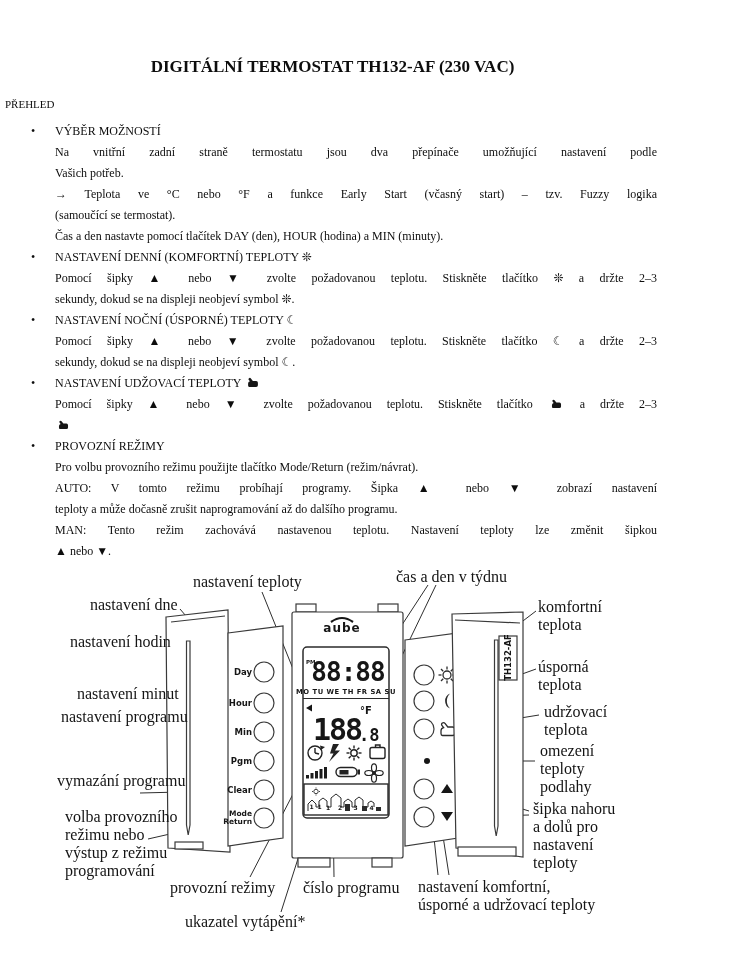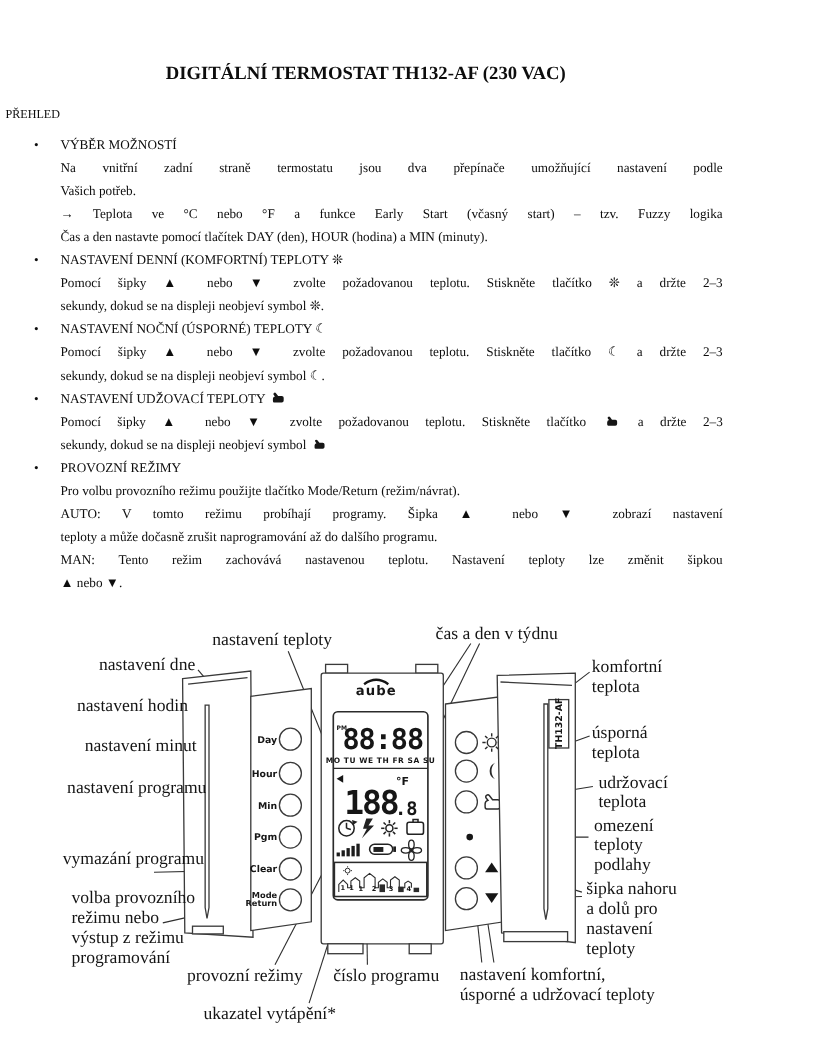--- a/index.html
+++ b/index.html
@@ -34,20 +34,21 @@
       <path id="mitten" d="M4.5 15.5 L14.5 15.5 Q17 15.5 17 13 L17 9.5 Q17 7 14.5 7 L9.8 7 L7 3.4 Q5.8 1.9 4.3 3.1 Q2.9 4.2 4.1 5.7 L5.6 7.6 Q3 8.2 3 10.8 L3 13.5 Q3 15.5 4.5 15.5 Z"></path>
     </defs>
   </svg>
 
   <div class="bullets">
     <div>
       <div class="heading">VÝBĚR MOŽNOSTÍ</div>
       <div class="pline just">Na vnitřní zadní straně termostatu jsou dva přepínače umožňující nastavení podle</div>
       <div class="pline">Vašich potřeb.</div>
       <div class="pline just">→ Teplota ve °C nebo °F a funkce Early Start (včasný start) – tzv. Fuzzy logika</div>
+      <div class="pline">(samoučící se termostat).</div>
     </div>
     <div>
       <div class="pline">Čas a den nastavte pomocí tlačítek DAY (den), HOUR (hodina) a MIN (minuty).</div>
     </div>
     <div>
       <div class="heading">NASTAVENÍ DENNÍ (KOMFORTNÍ) TEPLOTY ❊</div>
       <div class="pline just">Pomocí šipky ▲ nebo ▼ zvolte požadovanou teplotu. Stiskněte tlačítko ❊ a držte 2–3</div>
       <div class="pline">sekundy, dokud se na displeji neobjeví symbol ❊.</div>
     </div>
     <div>
@@ -59,21 +60,21 @@
       <div class="heading"><span>NASTAVENÍ UDŽOVACÍ TEPLOTY</span>
         <svg class="mitten-inline" width="14" height="12" viewBox="0 0 20 17">
             <use href="#mitten" fill="#161616"></use>
           </svg>
       </div>
       <div class="pline just"><span>Pomocí šipky ▲ nebo ▼ zvolte požadovanou teplotu. Stiskněte tlačítko</span>
         <svg class="mitten-inline" width="13" height="11" viewBox="0 0 20 17">
             <use href="#mitten" fill="#161616"></use>
           </svg>
         <span>a držte 2–3</span></div>
-      <div class="pline"><span>sekundy, dokud se na displeji neobjeví symbol</span>
+      <div class="pline">
         <svg class="mitten-inline" width="13" height="11" viewBox="0 0 20 17">
             <use href="#mitten" fill="#161616"></use>
           </svg></div>
     </div>
     <div>
       <div class="heading">PROVOZNÍ REŽIMY</div>
       <div class="pline">Pro volbu provozního režimu použijte tlačítko Mode/Return (režim/návrat).</div>
       <div class="pline just">AUTO: V tomto režimu probíhají programy. Šipka ▲ nebo ▼ zobrazí nastavení</div>
       <div class="pline">teploty a může dočasně zrušit naprogramování až do dalšího programu.</div>
       <div class="pline just">MAN: Tento režim zachovává nastavenou teplotu. Nastavení teploty lze změnit šipkou</div>
@@ -261,21 +262,21 @@
         <rect x="458" y="282" width="58" height="9"></rect>
         <rect x="499" y="71" width="18" height="44"></rect>
       </g>
       <text x="508" y="95.5" text-anchor="middle" transform="rotate(-90 508 92.5)" class="tiny" font-size="8.5">TH132-AF</text>
     </svg>
 
     <div class="dlabel" style="left:193px;top:8px">nastavení teploty</div>
     <div class="dlabel" style="left:396px;top:3px">čas a den v týdnu</div>
     <div class="dlabel" style="left:90px;top:31px">nastavení dne</div>
     <div class="dlabel" style="left:70px;top:68px">nastavení hodin</div>
-    <div class="dlabel" style="left:77px;top:105px">nastavení minut</div>
+    <div class="dlabel" style="left:77px;top:120px">nastavení minut</div>
     <div class="dlabel" style="left:61px;top:143px">nastavení programu</div>
     <div class="dlabel" style="left:57px;top:207px">vymazání programu</div>
     <div class="dlabel" style="left:65px;top:243px">
       <div>volba provozního</div>
       <div>režimu nebo</div>
       <div>výstup z režimu</div>
       <div>programování</div>
     </div>
     <div class="dlabel" style="left:170px;top:314px">provozní režimy</div>
     <div class="dlabel" style="left:185px;top:348px">ukazatel vytápění*</div>

